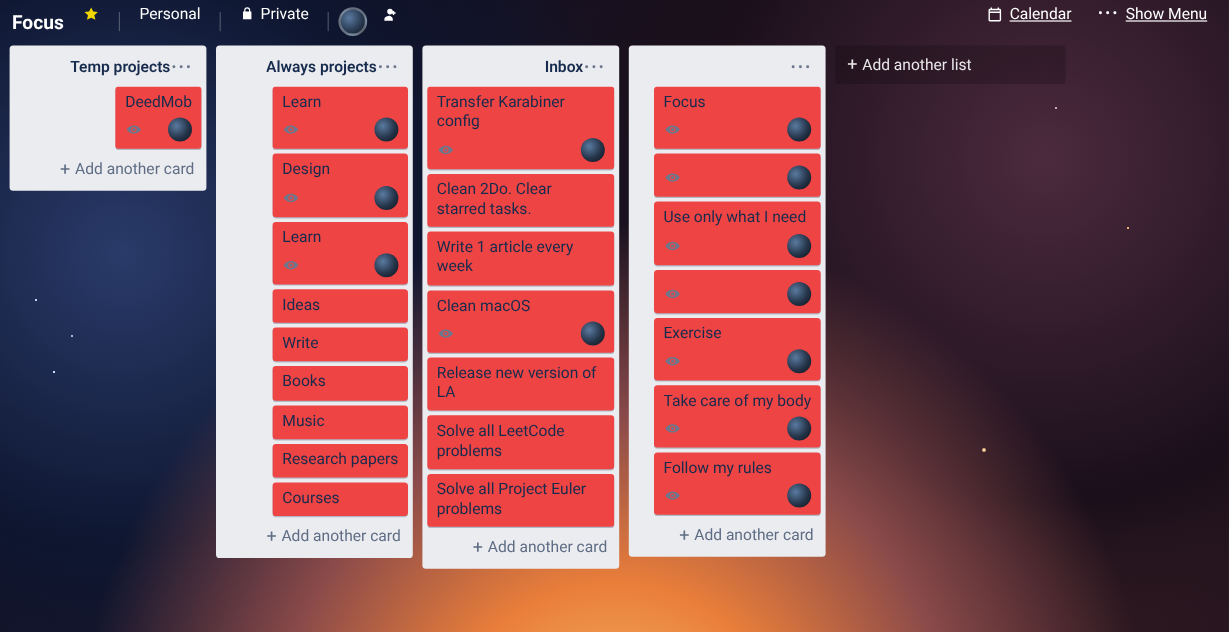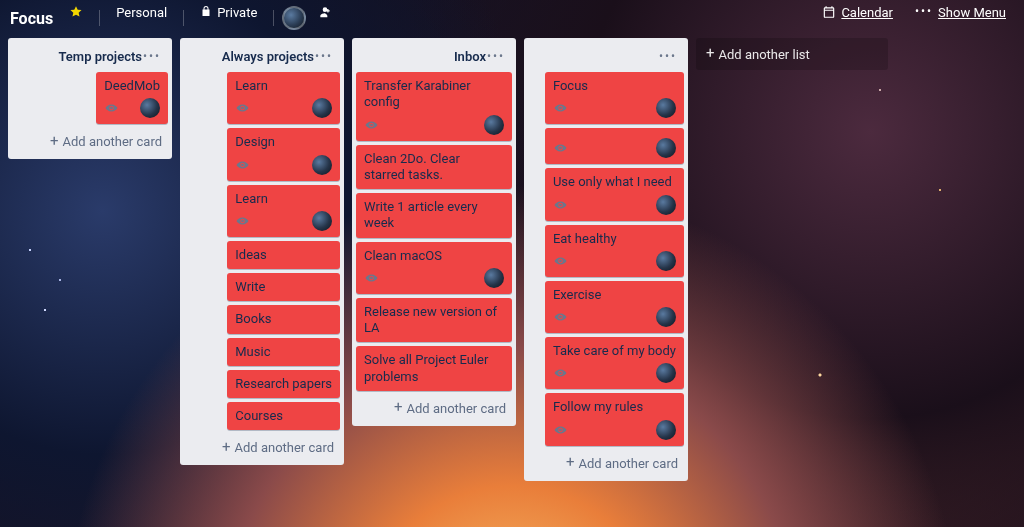--- a/index.html
+++ b/index.html
@@ -332,20 +332,23 @@
             <svg class="watch-icon">
               <use href="#eye"></use>
             </svg>
             <span class="member"></span>
           </div>
         </div>
         <div class="card simple">
           <div class="card-title">Release new version of LA</div>
         </div>
         <div class="card simple">
+          <div class="card-title">Solve all LeetCode problems</div>
+        </div>
+        <div class="card simple">
           <div class="card-title">Solve all Project Euler problems</div>
         </div>
       </div>
       <div class="add-card">
         <span class="plus">+</span>
         <span>Add another card</span>
       </div>
     </div>
     <div class="list">
       <div class="list-header">
@@ -374,21 +377,20 @@
         <div class="card">
           <div class="card-title">Use only what I need</div>
           <div class="badges">
             <svg class="watch-icon">
               <use href="#eye"></use>
             </svg>
             <span class="member"></span>
           </div>
         </div>
         <div class="card">
-          <div class="card-title">Eat healthy</div>
           <div class="badges">
             <svg class="watch-icon">
               <use href="#eye"></use>
             </svg>
             <span class="member"></span>
           </div>
         </div>
         <div class="card">
           <div class="card-title">Exercise</div>
           <div class="badges">

